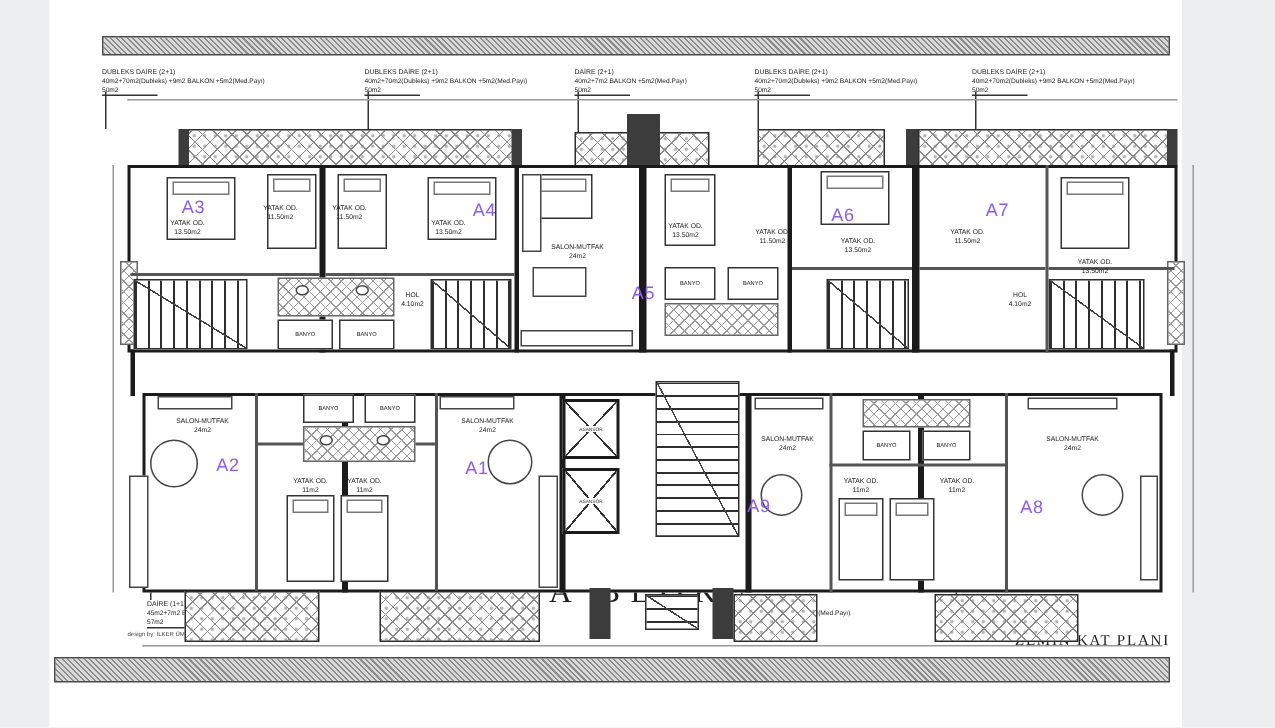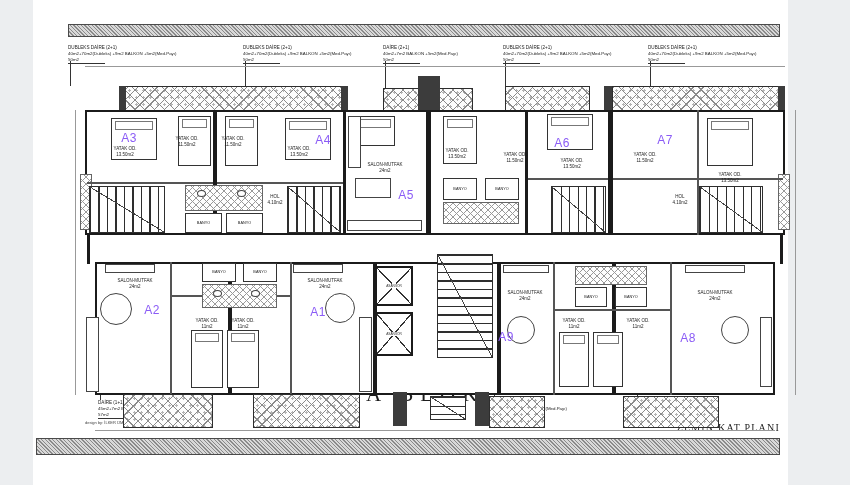--- a/index.html
+++ b/index.html
@@ -261,21 +261,21 @@
 
     <div class="lattice" style="left:38px;top:320px;width:90px;height:34px"></div>
     <div class="lattice" style="left:168px;top:320px;width:107px;height:34px"></div>
     <div class="lattice" style="left:404px;top:322px;width:56px;height:32px"></div>
     <div class="lattice" style="left:538px;top:322px;width:96px;height:32px"></div>
     <div class="post" style="left:308px;top:318px;width:14px;height:34px"></div>
     <div class="post" style="left:390px;top:318px;width:14px;height:34px"></div>
 
     <div class="unit" style="left:44px;top:64px">A3</div>
     <div class="unit" style="left:238px;top:66px">A4</div>
-    <div class="unit" style="left:321px;top:121px">A5</div>
+    <div class="unit" style="left:344px;top:121px">A5</div>
     <div class="unit" style="left:477px;top:69px">A6</div>
     <div class="unit" style="left:580px;top:66px">A7</div>
     <div class="unit" style="left:67px;top:236px">A2</div>
     <div class="unit" style="left:233px;top:238px">A1</div>
     <div class="unit" style="left:421px;top:263px">A9</div>
     <div class="unit" style="left:603px;top:264px">A8</div>
 
     <div class="rlabel" style="left:40px;top:72px"><span>YATAK OD.</span><br><span>13.50m2</span></div>
     <div class="rlabel" style="left:102px;top:62px"><span>YATAK OD.</span><br><span>11.50m2</span></div>
     <div class="rlabel" style="left:148px;top:62px"><span>YATAK OD.</span><br><span>11.50m2</span></div>

